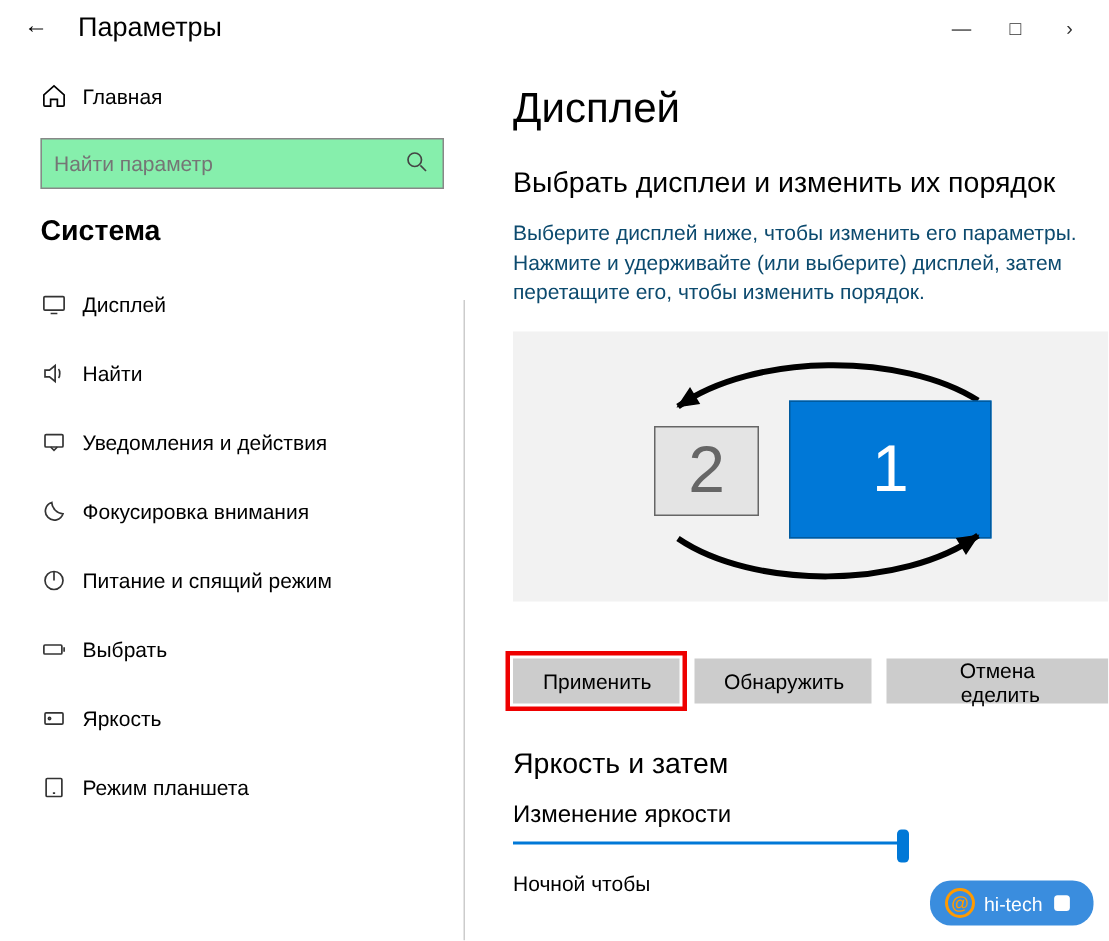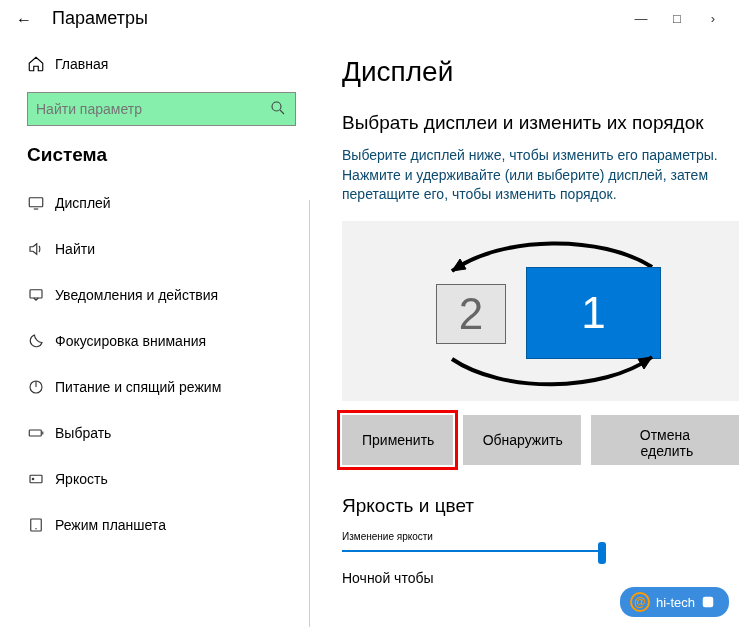--- a/index.html
+++ b/index.html
@@ -159,39 +159,40 @@
   position: absolute;
   stroke: #000;
   fill: none;
 }
 .btn-row {
   display: flex;
   gap: 10px;
   margin-bottom: 30px;
 }
 .btn {
-  height: 50px;
+  height: 30px;
   background: #ccc;
   border: none;
-  padding: 12px 20px;
+  padding: 0 20px;
   font-size: 14px;
   color: #000;
   min-width: 110px;
+  margin-top: 24px;
 }
 .btn.highlighted {
   outline: 3px solid #e00;
   outline-offset: 2px;
 }
 .h3 {
   font-size: 19px;
   font-weight: 400;
   margin-bottom: 14px;
 }
 .setting-label {
-  font-size: 10px;
+  font-size: 16px;
   margin-bottom: 8px;
 }
 .slider-track {
   height: 2px;
   background: #0078d7;
   width: 260px;
   position: relative;
 }
 .slider-thumb {
   position: absolute;
@@ -360,21 +361,21 @@
         <path d="M210 8 l-14 2 l6 10 z" fill="#000"></path>
       </svg>
     </div>
 
     <div class="btn-row">
       <button class="btn highlighted">Применить</button>
       <button class="btn">Обнаружить</button>
       <button class="btn"><span>Отмена</span> <span style="margin-left:4px;">еделить</span></button>
     </div>
 
-    <div class="h3">Яркость и цвет</div>
+    <div class="h3">Яркость и затем</div>
     <div class="setting-label">Изменение яркости</div>
     <div class="slider-track">
       <div class="slider-thumb"></div>
     </div>
     <div class="night-label">Ночной чтобы</div>
 
     <div class="watermark">
       <span class="at">@</span>
       <span>hi-tech</span>
       <svg width="14" height="14" viewBox="0 0 24 24" fill="#fff">

